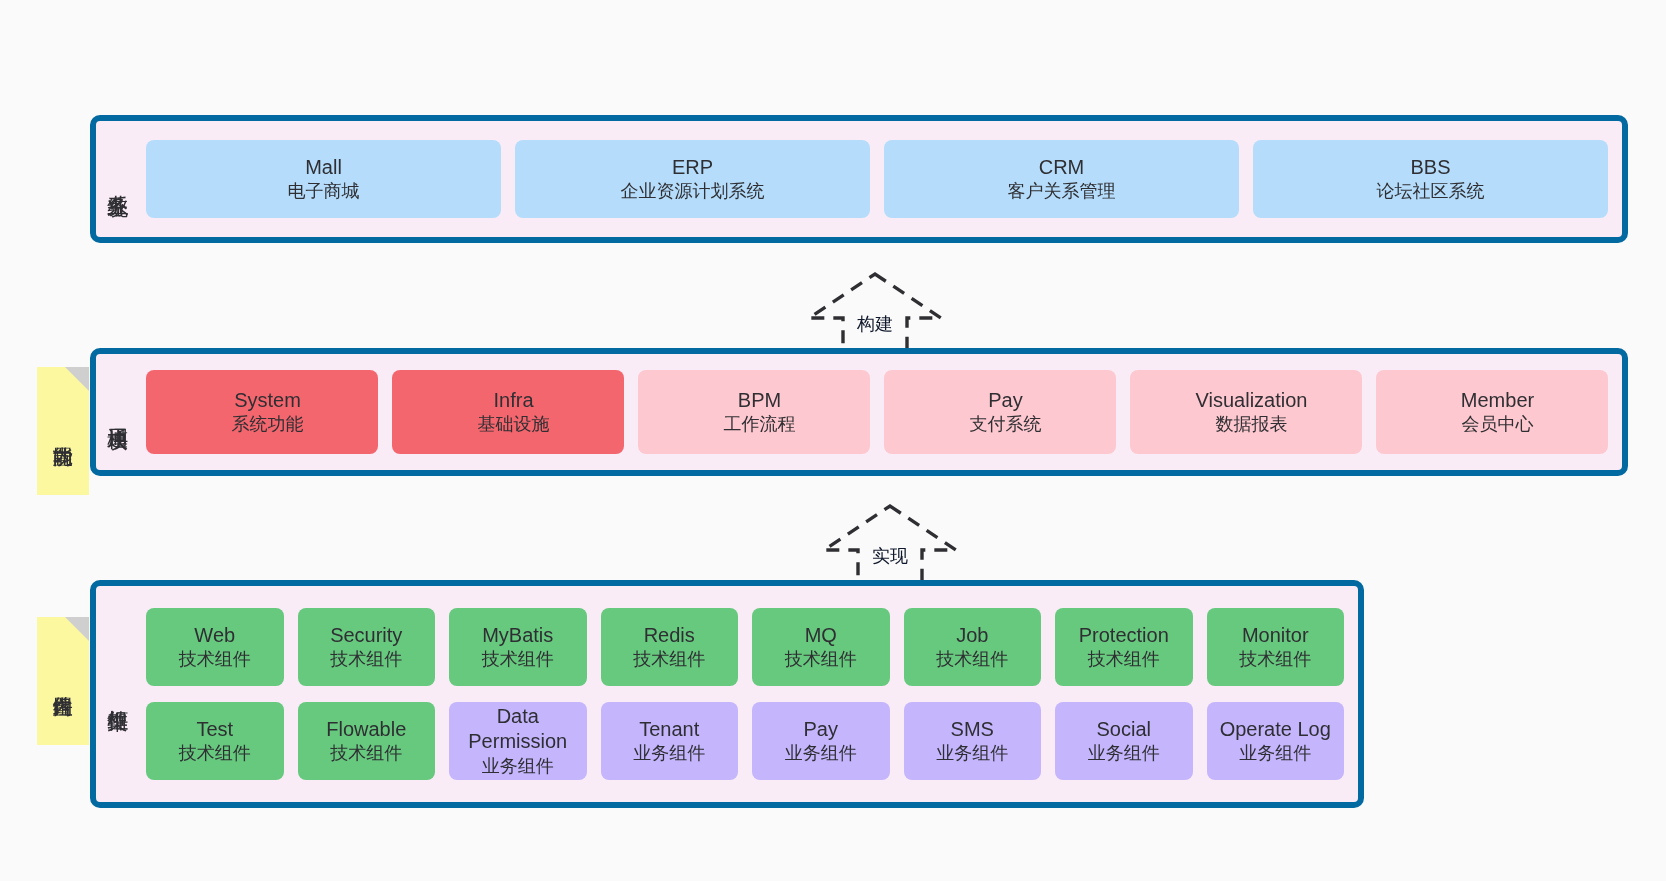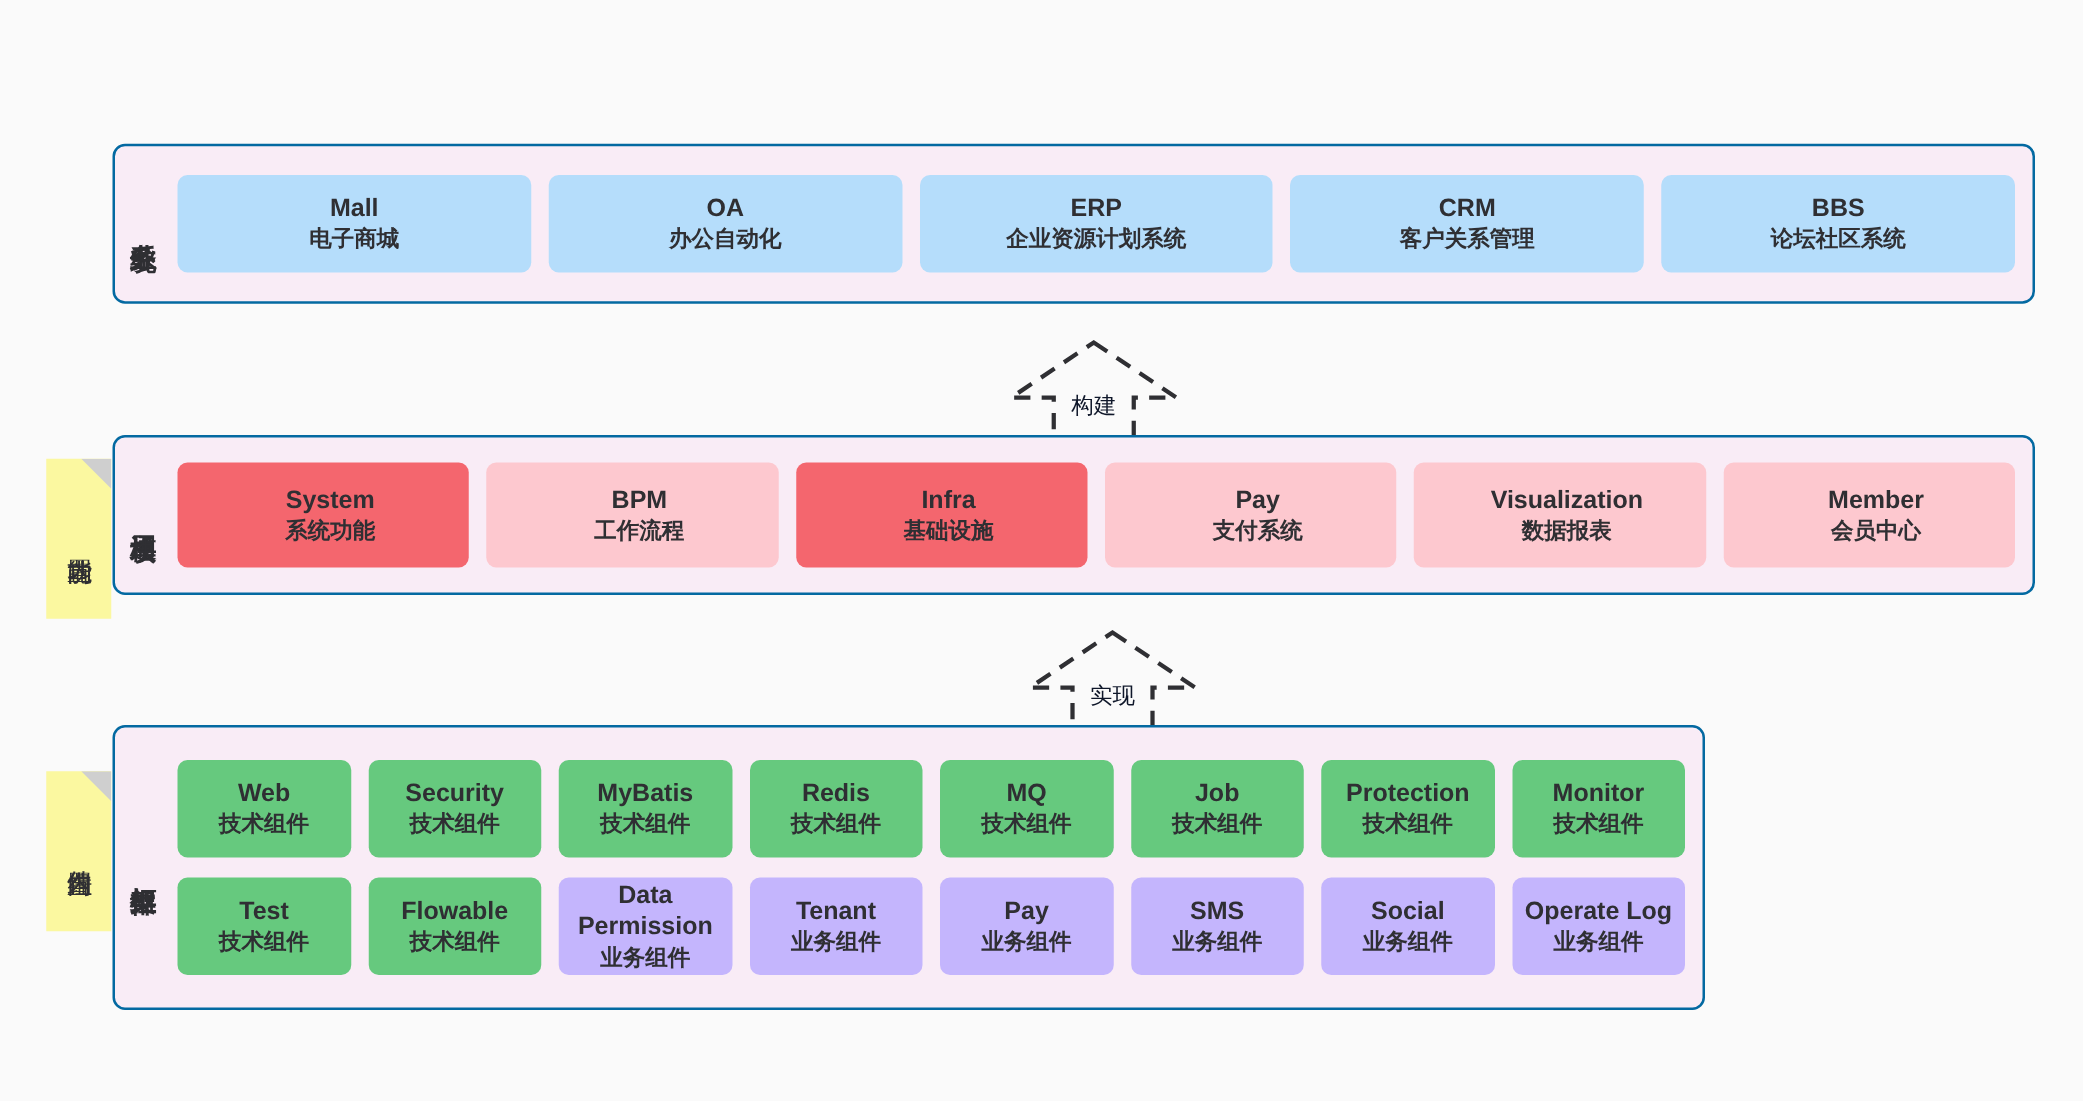--- a/index.html
+++ b/index.html
@@ -15,25 +15,24 @@
     height: 881px;
     background: #fafafa;
     overflow: hidden;
   }
 
   
   .layer {
     position: absolute;
     box-sizing: border-box;
     background: #f9ecf6;
-    border: 2px solid #0369a1;
+    border: 6px solid #0369a1;
     border-radius: 10px;
     display: flex;
     align-items: stretch;
-    font-weight: bold;
   }
   .layer-title {
     box-sizing: border-box;
     width: 44px;
     flex: 0 0 44px;
     display: flex;
     align-items: center;
     justify-content: center;
     font-size: 21px;
     color: #2f2f33;
@@ -132,24 +131,20 @@
 
   <div class="layer" style="left:90px; top:115px; width:1538px; height:128px;">
     <div class="layer-title">业务系统</div>
     <div class="layer-body">
       <div class="row">
         <div class="card h-biz c-blue">
           <span class="t1">Mall</span>
           <span class="t2">电子商城</span>
         </div>
         <div class="card h-biz c-blue">
-          <span class="t1">OA</span>
-          <span class="t2">办公自动化</span>
-        </div>
-        <div class="card h-biz c-blue">
           <span class="t1">ERP</span>
           <span class="t2">企业资源计划系统</span>
         </div>
         <div class="card h-biz c-blue">
           <span class="t1">CRM</span>
           <span class="t2">客户关系管理</span>
         </div>
         <div class="card h-biz c-blue">
           <span class="t1">BBS</span>
           <span class="t2">论坛社区系统</span>
@@ -171,27 +166,27 @@
   </div>
 
   <div class="layer" style="left:90px; top:348px; width:1538px; height:128px;">
     <div class="layer-title">通用模块</div>
     <div class="layer-body">
       <div class="row">
         <div class="card h-mod c-red">
           <span class="t1">System</span>
           <span class="t2">系统功能</span>
         </div>
-        <div class="card h-mod c-pink">
-          <span class="t1">BPM</span>
-          <span class="t2">工作流程</span>
-        </div>
         <div class="card h-mod c-red">
           <span class="t1">Infra</span>
           <span class="t2">基础设施</span>
+        </div>
+        <div class="card h-mod c-pink">
+          <span class="t1">BPM</span>
+          <span class="t2">工作流程</span>
         </div>
         <div class="card h-mod c-pink">
           <span class="t1">Pay</span>
           <span class="t2">支付系统</span>
         </div>
         <div class="card h-mod c-pink">
           <span class="t1">Visualization</span>
           <span class="t2">数据报表</span>
         </div>
         <div class="card h-mod c-pink">

